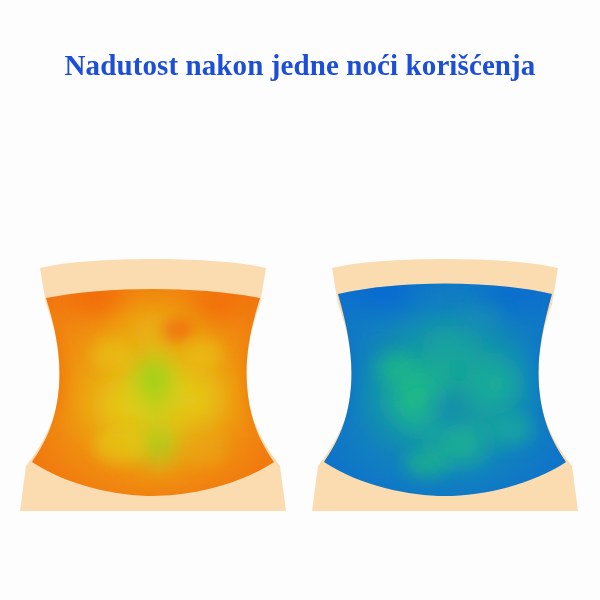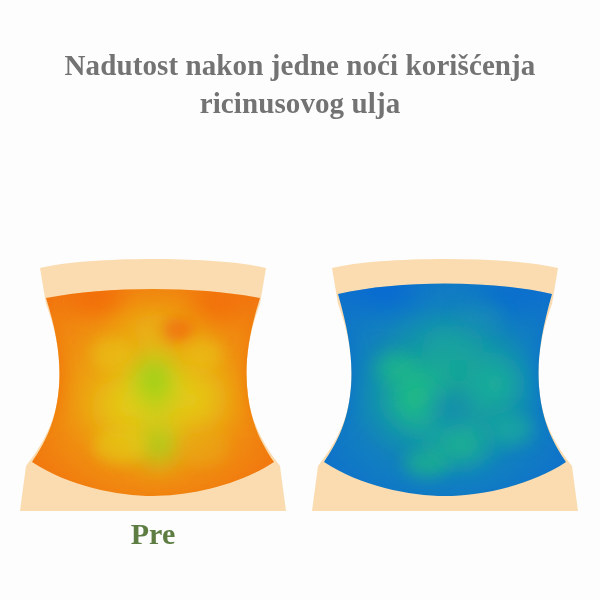--- a/index.html
+++ b/index.html
@@ -28,21 +28,21 @@
     top: 46px;
     left: 0;
     width: 600px;
     text-align: center;
   }
   .title-line {
     font-family: "Liberation Serif", serif;
     font-weight: bold;
     font-size: 29px;
     line-height: 38px;
-    color: #737373;
+    color: #1d4ed8;
     letter-spacing: 0.1px;
     white-space: nowrap;
   }
 
   
   #comparison {
     position: absolute;
     top: 258px;
     left: 0;
     width: 600px;
@@ -83,21 +83,20 @@
     color: #5e7d43;
   }
 </style>
 </head>
 <body>
 
 <div id="page">
 
   <div id="title-block">
     <div class="title-line">Nadutost nakon jedne noći korišćenja</div>
-    <div class="title-line">ricinusovog ulja</div>
   </div>
 
   <div id="comparison">
 
     <div class="panel left">
       <div class="torso-wrap">
         <svg class="torso-svg" viewBox="0 0 290 255" xmlns="http://www.w3.org/2000/svg">
           <defs>
             <clipPath id="torsoClipL">
               <path d="M32,10
@@ -174,21 +173,20 @@
             <g filter="url(#blurLs)" opacity="0.55">
               <ellipse cx="104" cy="96" rx="20" ry="16" fill="#e8c515"></ellipse>
               <ellipse cx="196" cy="96" rx="18" ry="15" fill="#e8c515"></ellipse>
               <ellipse cx="170" cy="72" rx="16" ry="12" fill="#f4500c"></ellipse>
               <ellipse cx="112" cy="188" rx="26" ry="18" fill="#e3cf16"></ellipse>
               <ellipse cx="196" cy="190" rx="24" ry="18" fill="#e8a812"></ellipse>
             </g>
           </g>
         </svg>
       </div>
-      <div class="caption">Pre</div>
     </div>
 
     <div class="panel right">
       <div class="torso-wrap">
         <svg class="torso-svg" viewBox="0 0 290 255" xmlns="http://www.w3.org/2000/svg">
           <defs>
             <clipPath id="torsoClipR">
               <path d="M32,10
                        C80,-2 210,-2 258,10
                        L252,46

